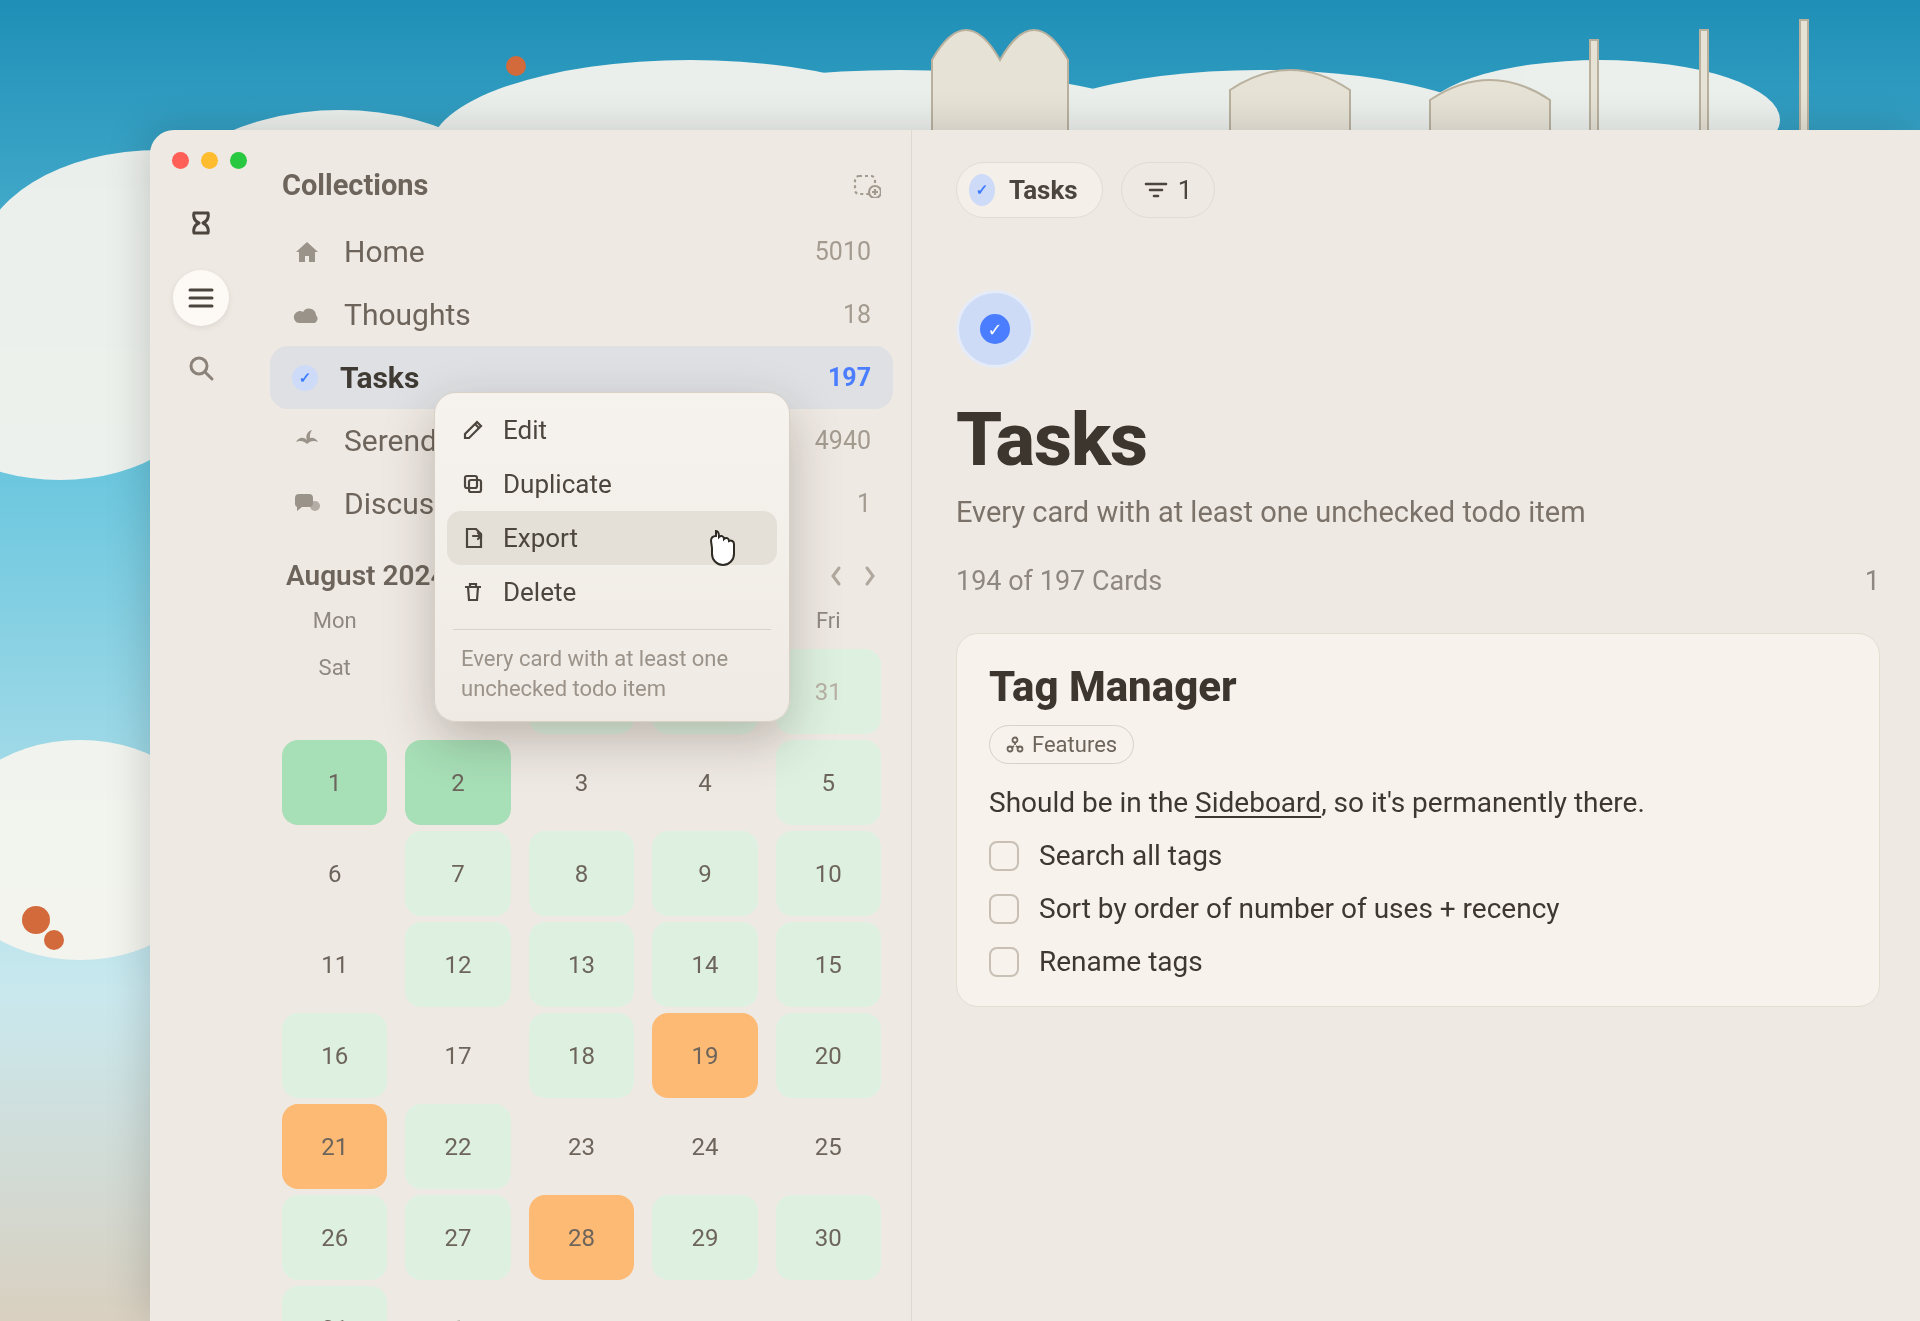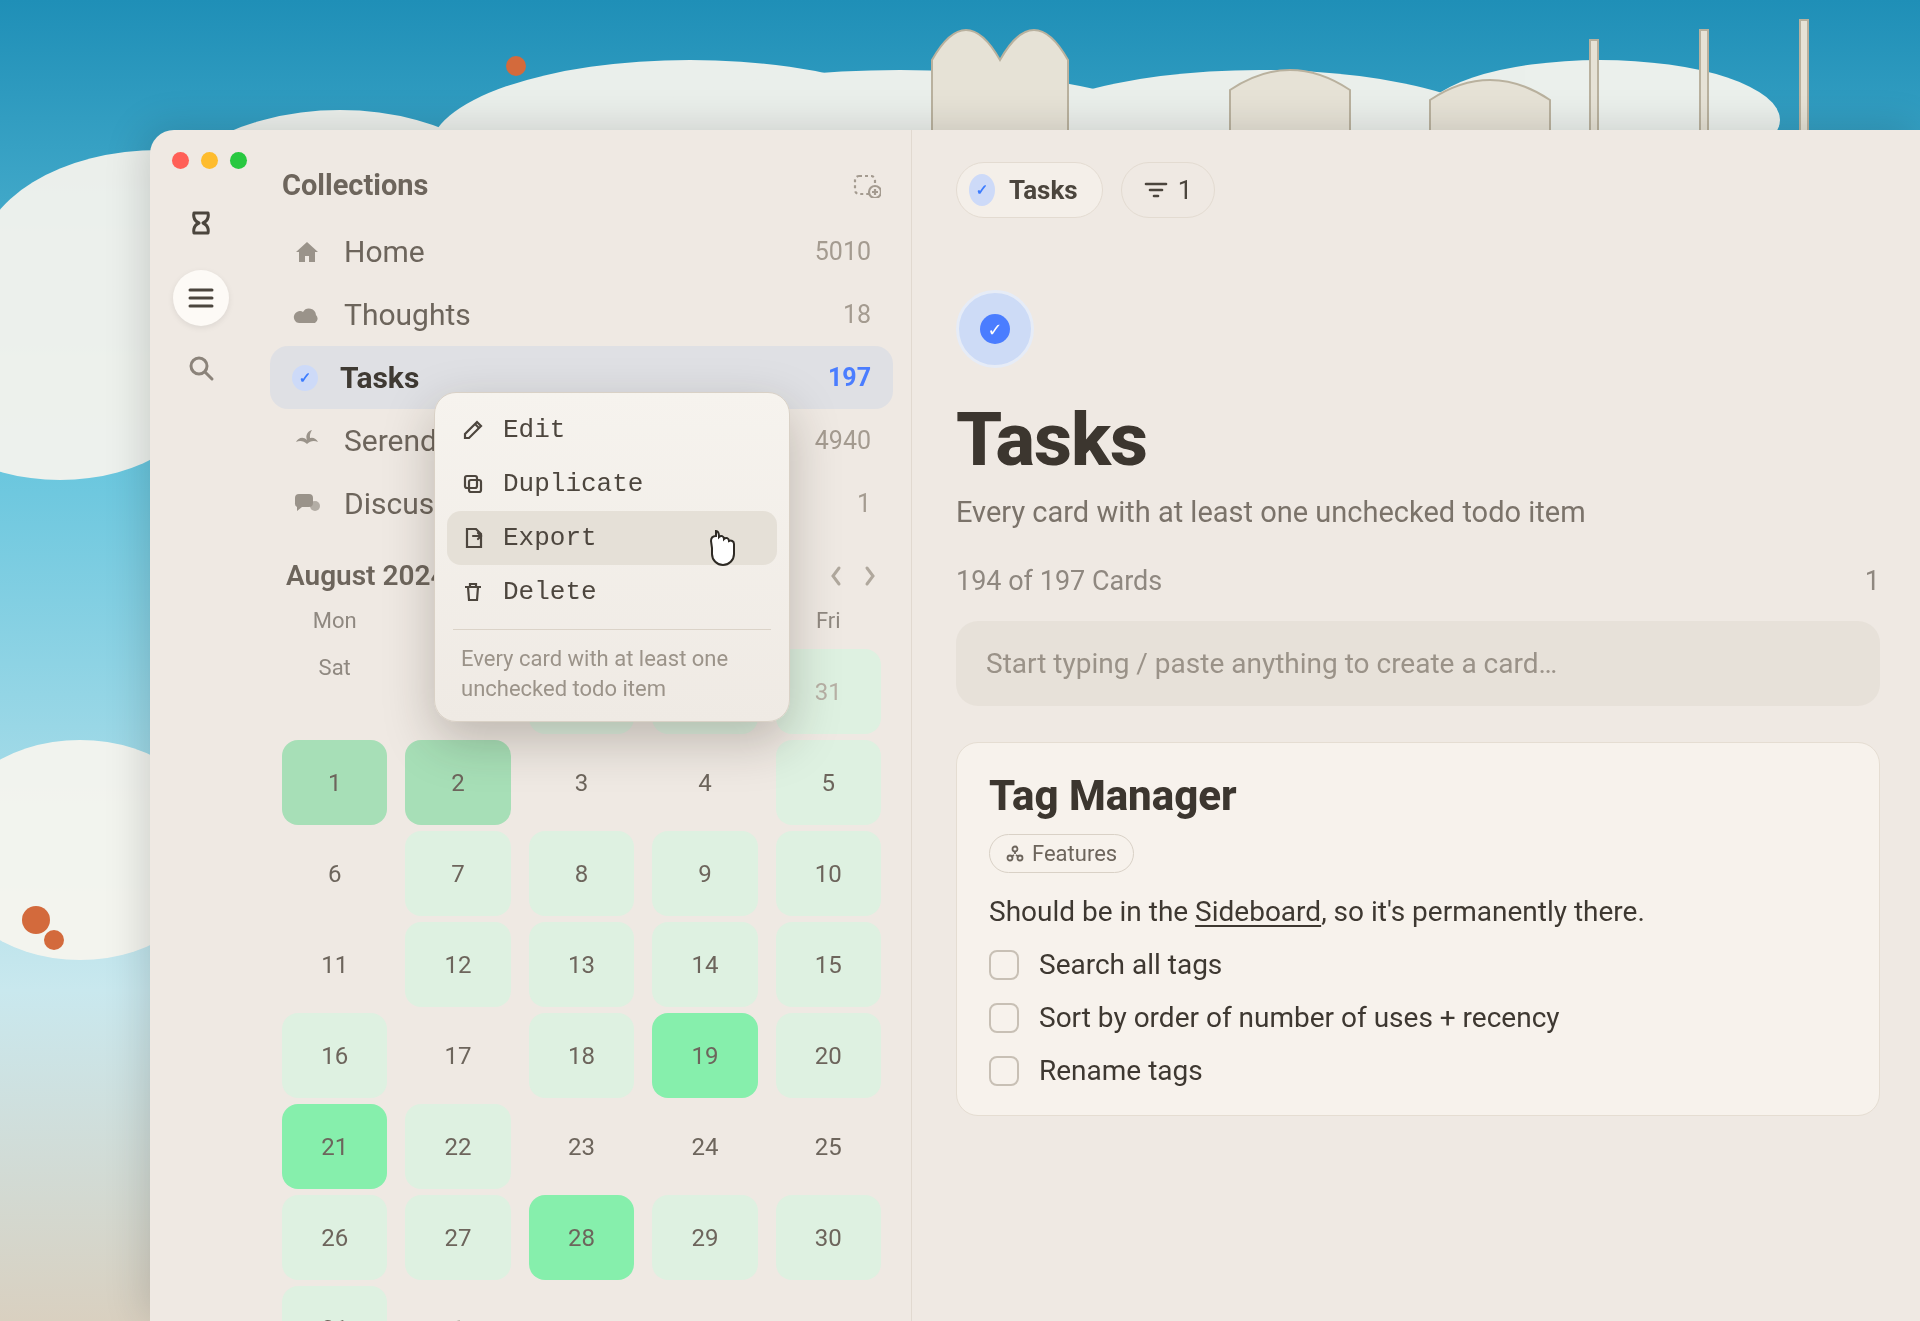--- a/index.html
+++ b/index.html
@@ -56,36 +56,36 @@
   .coll-icon { width: 30px; height: 30px; display:flex; align-items:center; justify-content:center; color:#9a938a; flex:0 0 30px; }
   .check-bullet { width: 26px; height: 26px; border-radius: 50%; background:#cddaf8; display:flex; align-items:center; justify-content:center; color:#3c7cff; font-size:15px; flex:0 0 26px; }
 
   
   .ctx {
     position: absolute; left: 182px; top: 262px; width: 356px;
     background: linear-gradient(180deg, #f6f3ee, #efeae4); border: 1.5px solid #d9d1c6; border-radius: 22px;
     box-shadow: 0 18px 50px rgba(40,30,20,0.25);
     padding: 10px 12px 18px;
   }
-  .ctx-item { display:flex; align-items:center; gap:18px; padding: 12px 14px; border-radius: 14px; font-size:26px; color:#4d463e;font-family:Liberation Mono, monospace; }
+  .ctx-item { display:flex; align-items:center; gap:18px; padding: 12px 14px; border-radius: 14px; font-size:26px; color:#4d463e; }
   .ctx-item.hover { background:#e5e0d7; }
   .ctx-sep { height:1px; background:#dbd3c8; margin:10px 6px; }
   .ctx-hint { font-size:22px; color:#9b9389; padding: 4px 14px 0; line-height:1.35; }
 
   
   .cal { margin-top: 24px; padding: 0 12px; }
   .cal-header { display:flex; align-items:center; justify-content:space-between; font-size:28px; font-weight:600; color:#6d655c; padding:0 4px 10px;}
   .cal-nav { display:flex; gap:20px; color:#b0a89d; }
   .cal-grid { display:grid; grid-template-columns: repeat(5, 1fr); gap: 6px 18px; }
   .cal-dow { text-align:center; font-size:22px; color:#8f8880; padding:6px 0 10px; }
   .cal-day { height:85px; border-radius:16px; display:flex; align-items:center; justify-content:center; font-size:24px; color:#6d655c; }
   .g0 { background: transparent; }
   .g1 { background: #def1e1; }
   .g3 { background: #a7dfb7; }
-  .g4 { background: #86efac; }
+  .g4 { background: #fdba74; }
   .muted { color:#b7b0a5; }
 
   
   .main { flex:1; padding: 32px 40px 0 44px; }
   .main-top { display:flex; align-items:center; gap: 18px; }
   .pill { display:flex; align-items:center; gap:14px; padding:8px 24px 8px 12px; background:#f4efe9; border:1.5px solid #e3dbd1; border-radius: 999px; font-size:26px; font-weight:700; color:#4b453d; height:56px; }
   .filter-pill { display:flex; align-items:center; gap:10px; padding:8px 22px; border:1.5px solid #e3dbd1; border-radius:999px; font-size:26px; color:#4b453d; height:56px; }
 
   .page-hero { margin-top: 72px; }
   .hero-icon { width: 78px; height:78px; border-radius:50%; background:#cddbf6; display:flex; align-items:center; justify-content:center; border:3px solid #e6ecf7; }
@@ -366,23 +366,20 @@
           <div class="dot">✓</div>
         </div>
       <div class="page-title">Tasks</div>
       <div class="page-sub">Every card with at least one unchecked todo item</div>
       <div class="page-count-row">
         <span>194 of 197 Cards</span>
         <span>1</span>
       </div>
     </div>
 
-    <div class="new-card">
-      <span>Start typing / paste anything to create a card…</span>
-    </div>
 
     <div class="card">
       <h2>Tag Manager</h2>
       <span class="tag-chip">
         <svg width="18" height="18" viewBox="0 0 18 18" fill="none" stroke="#6d655c" stroke-width="1.8">
             <circle cx="9" cy="4" r="2.5"></circle>
             <circle cx="4" cy="13" r="2.5"></circle>
             <circle cx="14" cy="13" r="2.5"></circle>
             <path d="M9 6v3M8 10l-3 2M10 10l3 2"></path>
           </svg>

